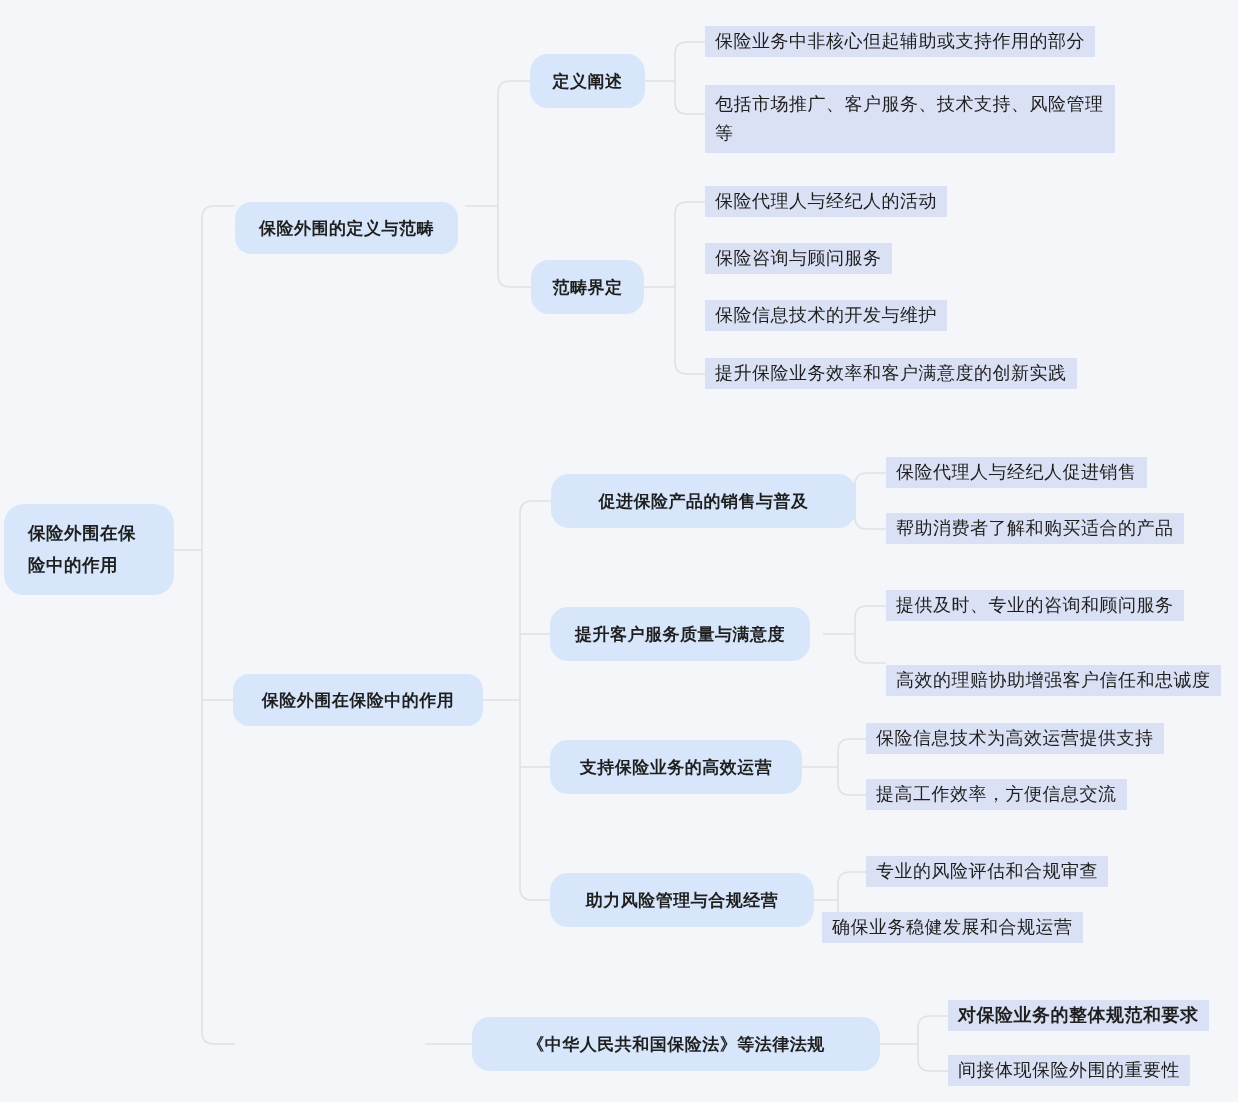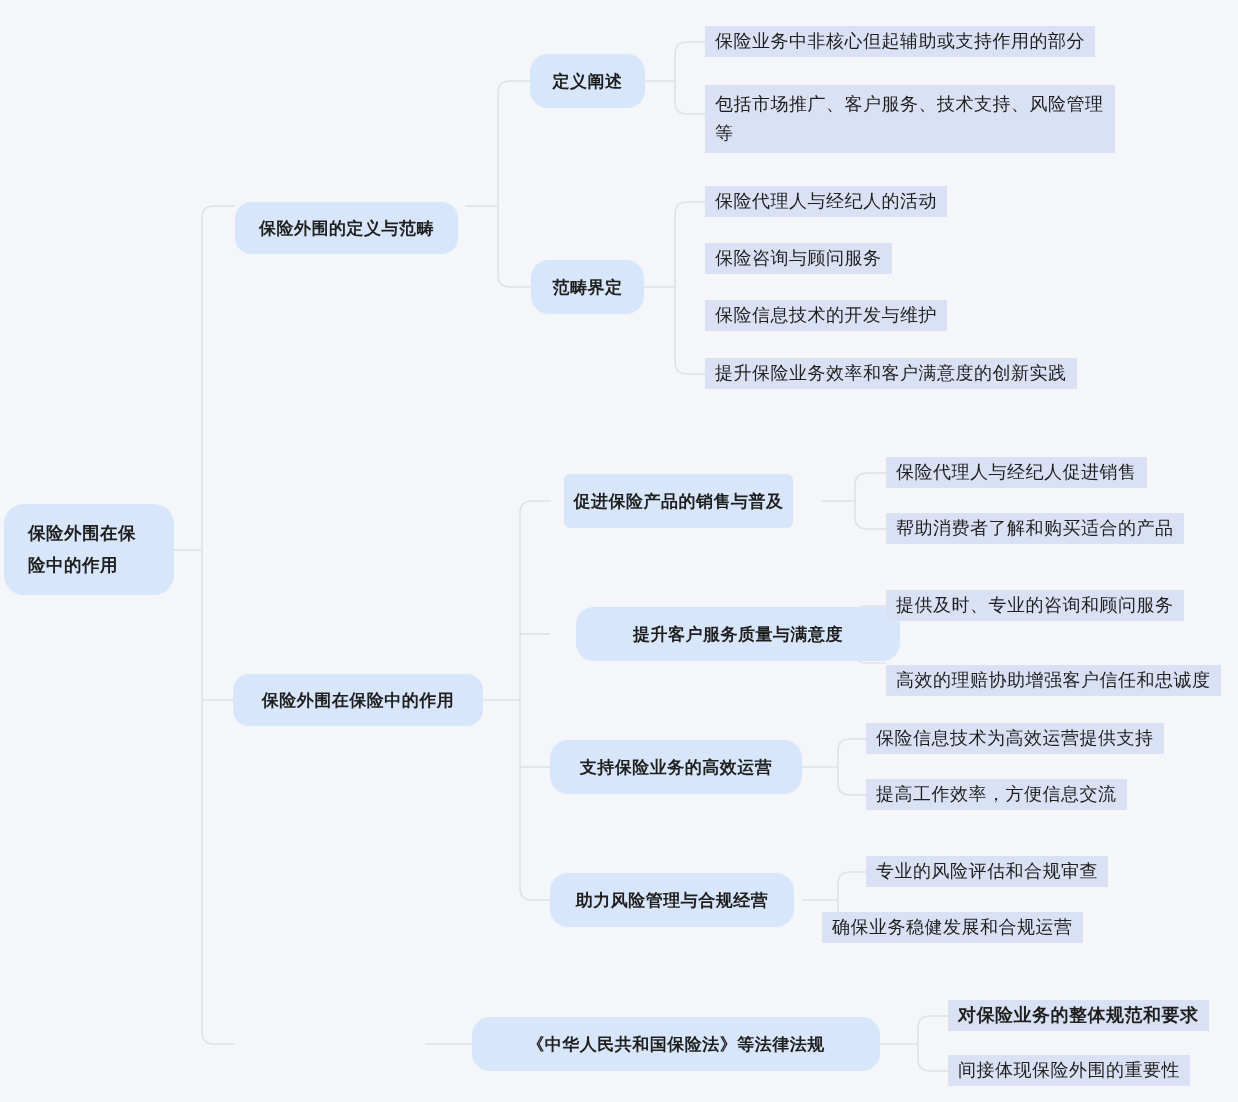--- a/index.html
+++ b/index.html
@@ -89,24 +89,24 @@
     <path d="M 948 1016 H 930 Q 918 1016 918 1028 V 1059 Q 918 1071 930 1071 H 948"></path>
   </svg>
 
   <div class="node root" style="left:4px;top:504px;width:170px;height:91px;">保险外围在保险中的作用</div>
 
   <div class="node" style="left:235px;top:168px;width:223px;margin-top:34px;">保险外围的定义与范畴</div>
   <div class="node" style="left:233px;top:674px;width:250px;">保险外围在保险中的作用</div>
 
   <div class="node sub" style="left:530px;top:54px;width:115px;">定义阐述</div>
   <div class="node sub" style="left:531px;top:260px;width:113px;">范畴界定</div>
-  <div class="node sub" style="left:564px;top:474px;width:229px;border-radius:6px;">促进保险产品的销售与普及</div>
-  <div class="node sub" style="left:576px;top:607px;width:324px;">提升客户服务质量与满意度</div>
+  <div class="node sub" style="left:551px;top:474px;width:305px;">促进保险产品的销售与普及</div>
+  <div class="node sub" style="left:550px;top:607px;width:260px;">提升客户服务质量与满意度</div>
   <div class="node sub" style="left:550px;top:740px;width:252px;">支持保险业务的高效运营</div>
-  <div class="node sub" style="left:550px;top:873px;width:244px;">助力风险管理与合规经营</div>
+  <div class="node sub" style="left:550px;top:873px;width:264px;">助力风险管理与合规经营</div>
   <div class="node sub" style="left:472px;top:1017px;width:408px;">《中华人民共和国保险法》等法律法规</div>
 
   <div class="leaf" style="left:705px;top:26px;">保险业务中非核心但起辅助或支持作用的部分</div>
   <div class="leaf wrap" style="left:705px;top:85px;">包括市场推广、客户服务、技术支持、风险管理等</div>
 
   <div class="leaf" style="left:705px;top:186px;font-family:Liberation Serif, serif;">保险代理人与经纪人的活动</div>
   <div class="leaf" style="left:705px;top:243px;">保险咨询与顾问服务</div>
   <div class="leaf" style="left:705px;top:300px;">保险信息技术的开发与维护</div>
   <div class="leaf" style="left:705px;top:358px;">提升保险业务效率和客户满意度的创新实践</div>
 

